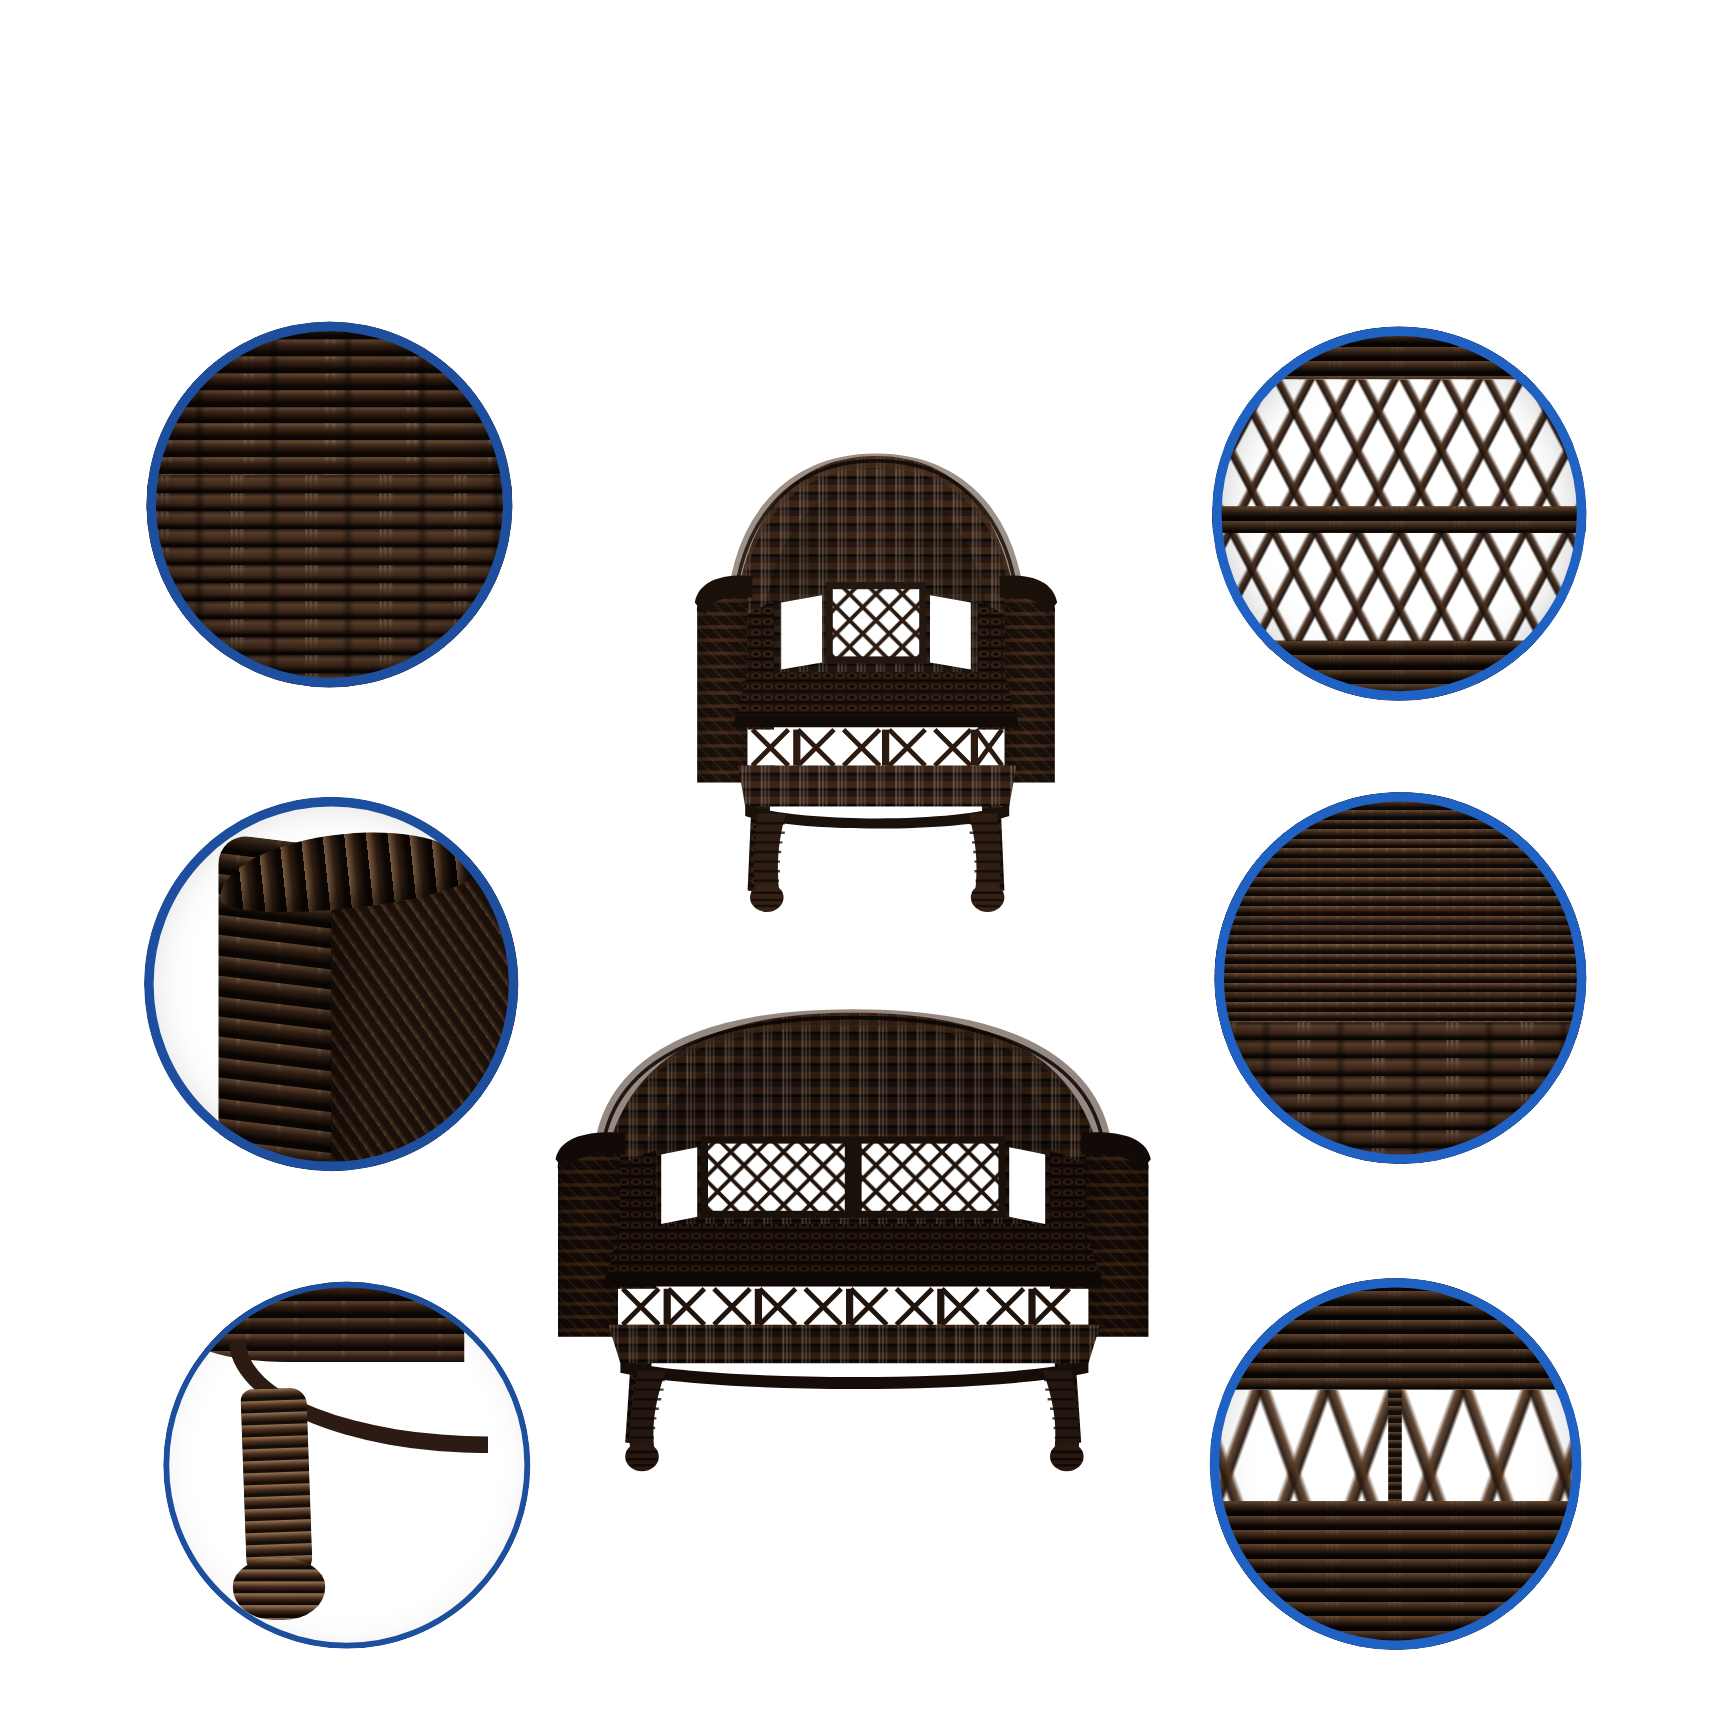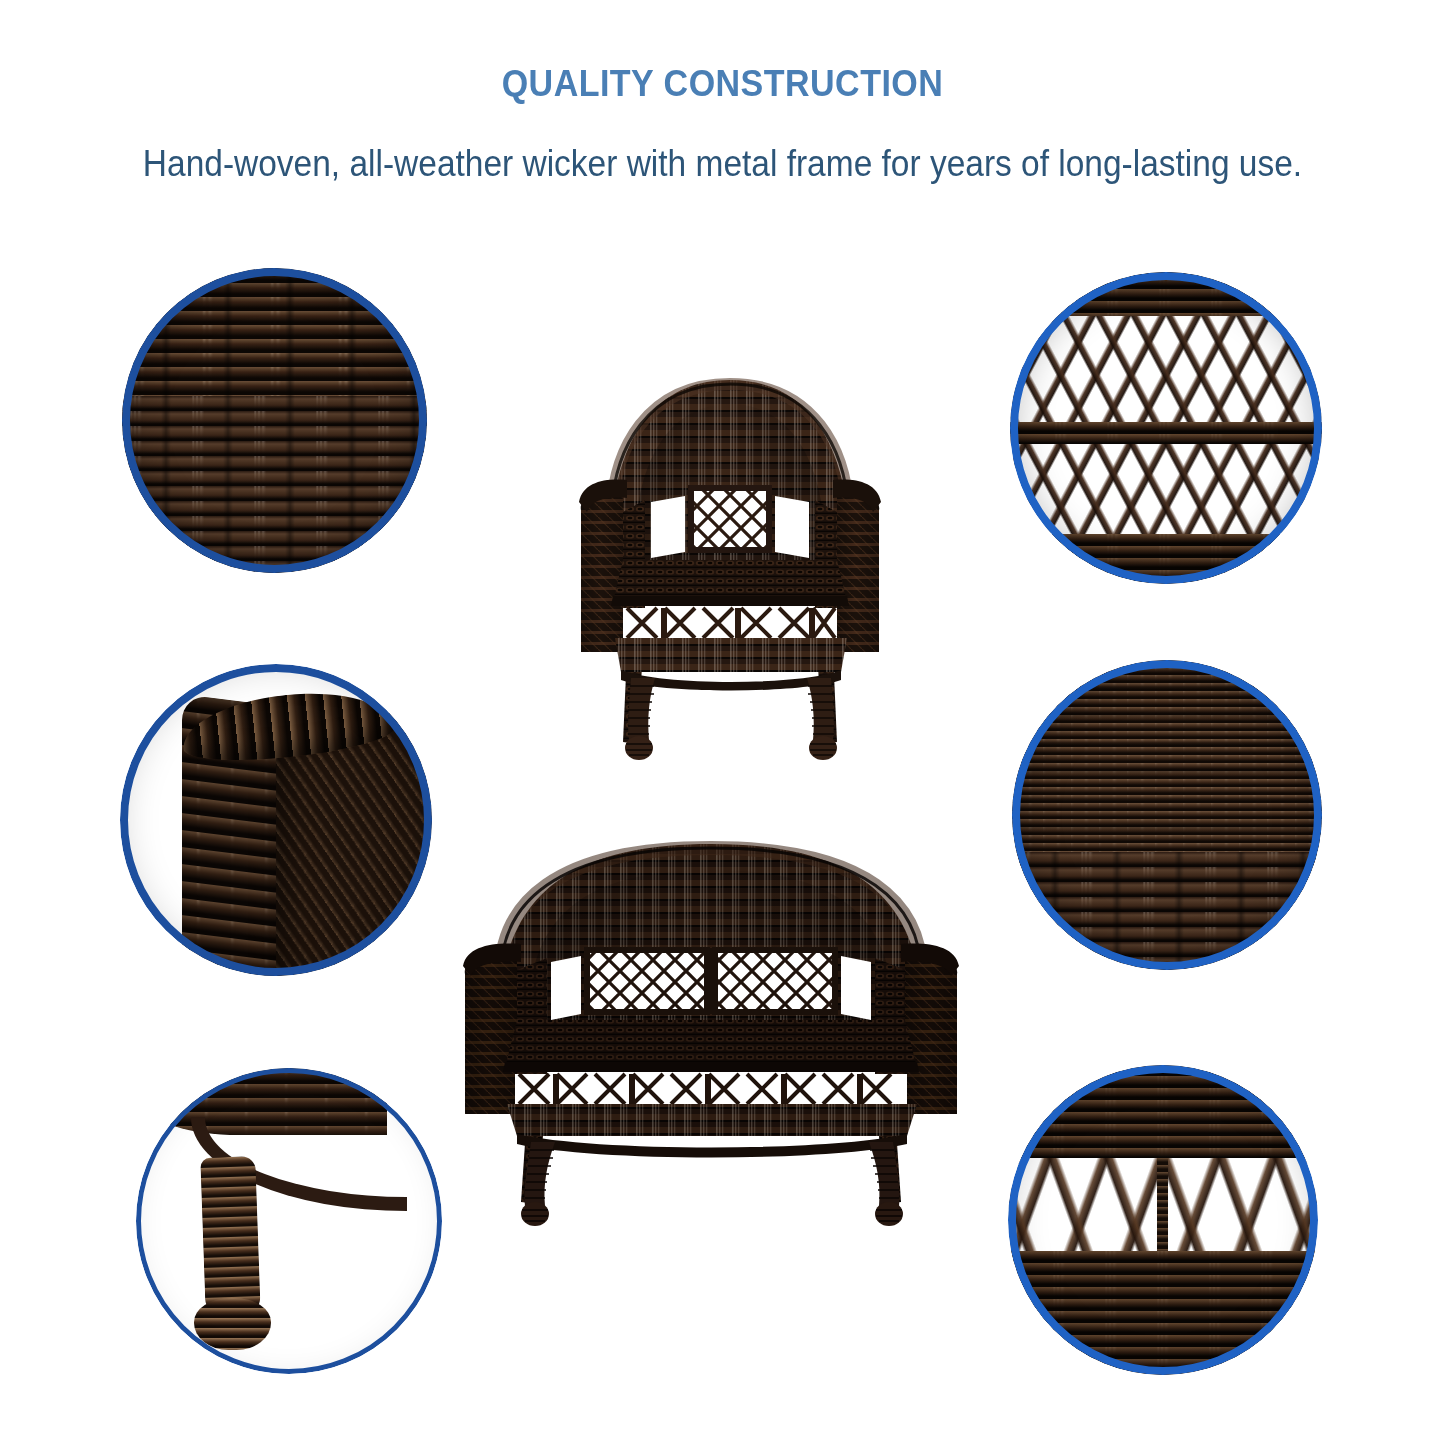--- a/index.html
+++ b/index.html
@@ -189,24 +189,20 @@
 
   
   .furniture{position:absolute;}
   .furn-svg{display:block;}
 </style>
 </head>
 <body>
 
 <div class="page">
 
-  <div class="header">
-    <div class="title">QUALITY CONSTRUCTION</div>
-    <div class="subtitle">Hand-woven, all-weather wicker with metal frame for years of long-lasting use.</div>
-  </div>
 
   <div class="circle" style="left:122px;top:268px;width:305px;height:305px;">
     <div class="inner">
 
       <div class="tex-basket" style="top:-18%;height:76%;
             border-radius:0 0 60% 60%/0 0 28% 28%;
             background-image:
               repeating-linear-gradient(to bottom, rgba(148,112,78,.6) 0px, rgba(56,34,20,.95) 5px, rgba(12,7,4,1) 11px, rgba(12,7,4,1) 14px),
               repeating-linear-gradient(to right, rgba(0,0,0,0) 0px, rgba(0,0,0,0) 30px, rgba(215,208,200,.45) 32px, rgba(0,0,0,0) 35px, rgba(215,208,200,.40) 38px, rgba(0,0,0,0) 41px, rgba(0,0,0,0) 68px);"></div>
       <div class="tex-basket" style="top:42%;height:72%;"></div>

